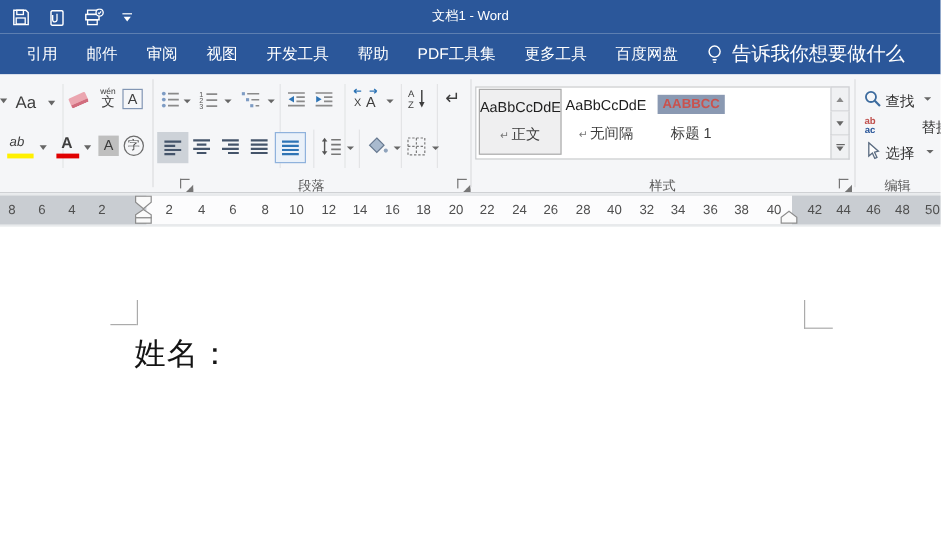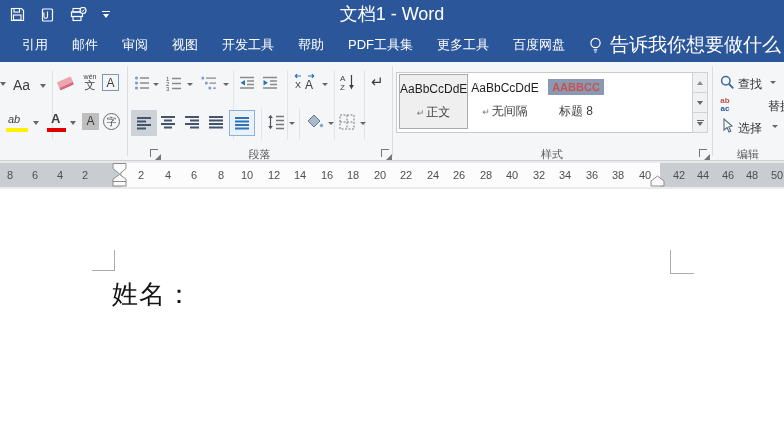--- a/index.html
+++ b/index.html
@@ -3,34 +3,34 @@
 <meta charset="utf-8">
 <style>
   html,body{margin:0;padding:0;background:#fff;}
   #app{position:relative;width:784px;height:448px;overflow:hidden;
        font-family:"Liberation Sans",sans-serif;background:#fff;}
   
   .titlebar{position:absolute;left:0;top:0;width:784px;height:28px;background:#2B579A;}
   .qat{position:absolute;left:10px;top:0;height:28px;display:flex;align-items:center;gap:15px;}
   .qat-btn{display:flex;align-items:center;justify-content:center;}
   .win-title{position:absolute;left:0;right:0;top:0;height:28px;line-height:29px;
-             text-align:center;color:#fff;font-size:18px;}
+             text-align:center;color:#fff;font-size:11px;}
   .qat-custom{display:flex;flex-direction:column;align-items:center;gap:2px;}
   .qat-bar{width:8px;height:0;border-top:1.5px solid #fff;}
   
   .caret{width:0;height:0;border-left:3.5px solid transparent;border-right:3.5px solid transparent;
          border-top:4px solid #666;position:absolute;}
   .caret.white{border-top-color:#fff;position:static;}
   .caret.sm{border-left-width:3px;border-right-width:3px;border-top-width:3.5px;}
   
   .tabbar{position:absolute;left:0;top:28px;width:784px;height:34px;background:#2B579A;
           display:flex;align-items:center;padding-left:10px;box-sizing:border-box;}
   .tab{color:#fff;font-size:13px;line-height:34px;padding:0 12px;white-space:nowrap;}
   .tellme{position:absolute;left:588px;top:0;height:34px;display:flex;align-items:center;gap:7px;
-          color:#fff;font-size:19px;white-space:nowrap;}
+          color:#fff;font-size:16px;white-space:nowrap;}
   
   .ribbon{position:absolute;left:0;top:62px;width:784px;height:99px;background:#F5F6F8;
           border-bottom:1px solid #CFD1D4;box-sizing:border-box;}
   .ribbon *{box-sizing:border-box;}
   .gdiv{position:absolute;top:4px;height:90px;width:1px;background:#DCDDDF;}
   .sep{position:absolute;top:8px;height:70px;width:1px;background:#E3E4E6;}
   .grouplabel{position:absolute;top:85px;font-size:11px;color:#595959;text-align:center;}
   .launcher{position:absolute;width:8px;height:8px;border-left:1px solid #767676;border-top:1px solid #767676;}
   .launcher::after{content:"";position:absolute;right:-3px;bottom:-3px;width:0;height:0;
      border:3px solid transparent;border-bottom-color:#767676;border-right-color:#767676;}
@@ -286,21 +286,21 @@
     <div class="stcard" style="left:399px;width:69px;background:#EFEFF0;border:1px solid #ABABAB;">
       <span class="prev">AaBbCcDdE</span>
       <span class="nm"><span class="pfx">↵</span><span>正文</span></span>
     </div>
     <div class="stcard" style="left:471px;width:68px;">
       <span class="prev">AaBbCcDdE</span>
       <span class="nm"><span class="pfx">↵</span><span>无间隔</span></span>
     </div>
     <div class="stcard" style="left:541px;width:70px;">
       <span class="stprevbox" style="background:#8A99B2;color:#C9524E;font-weight:bold;">AABBCC</span>
-      <span class="nm">标题 8</span>
+      <span class="nm">标题 1</span>
     </div>
     <div class="stscroll">
       <div class="stcell">
           <span class="tri-up"></span>
         </div>
       <div class="stcell">
           <span class="tri-dn"></span>
         </div>
       <div class="stcell">
           <span class="morebar"></span>

